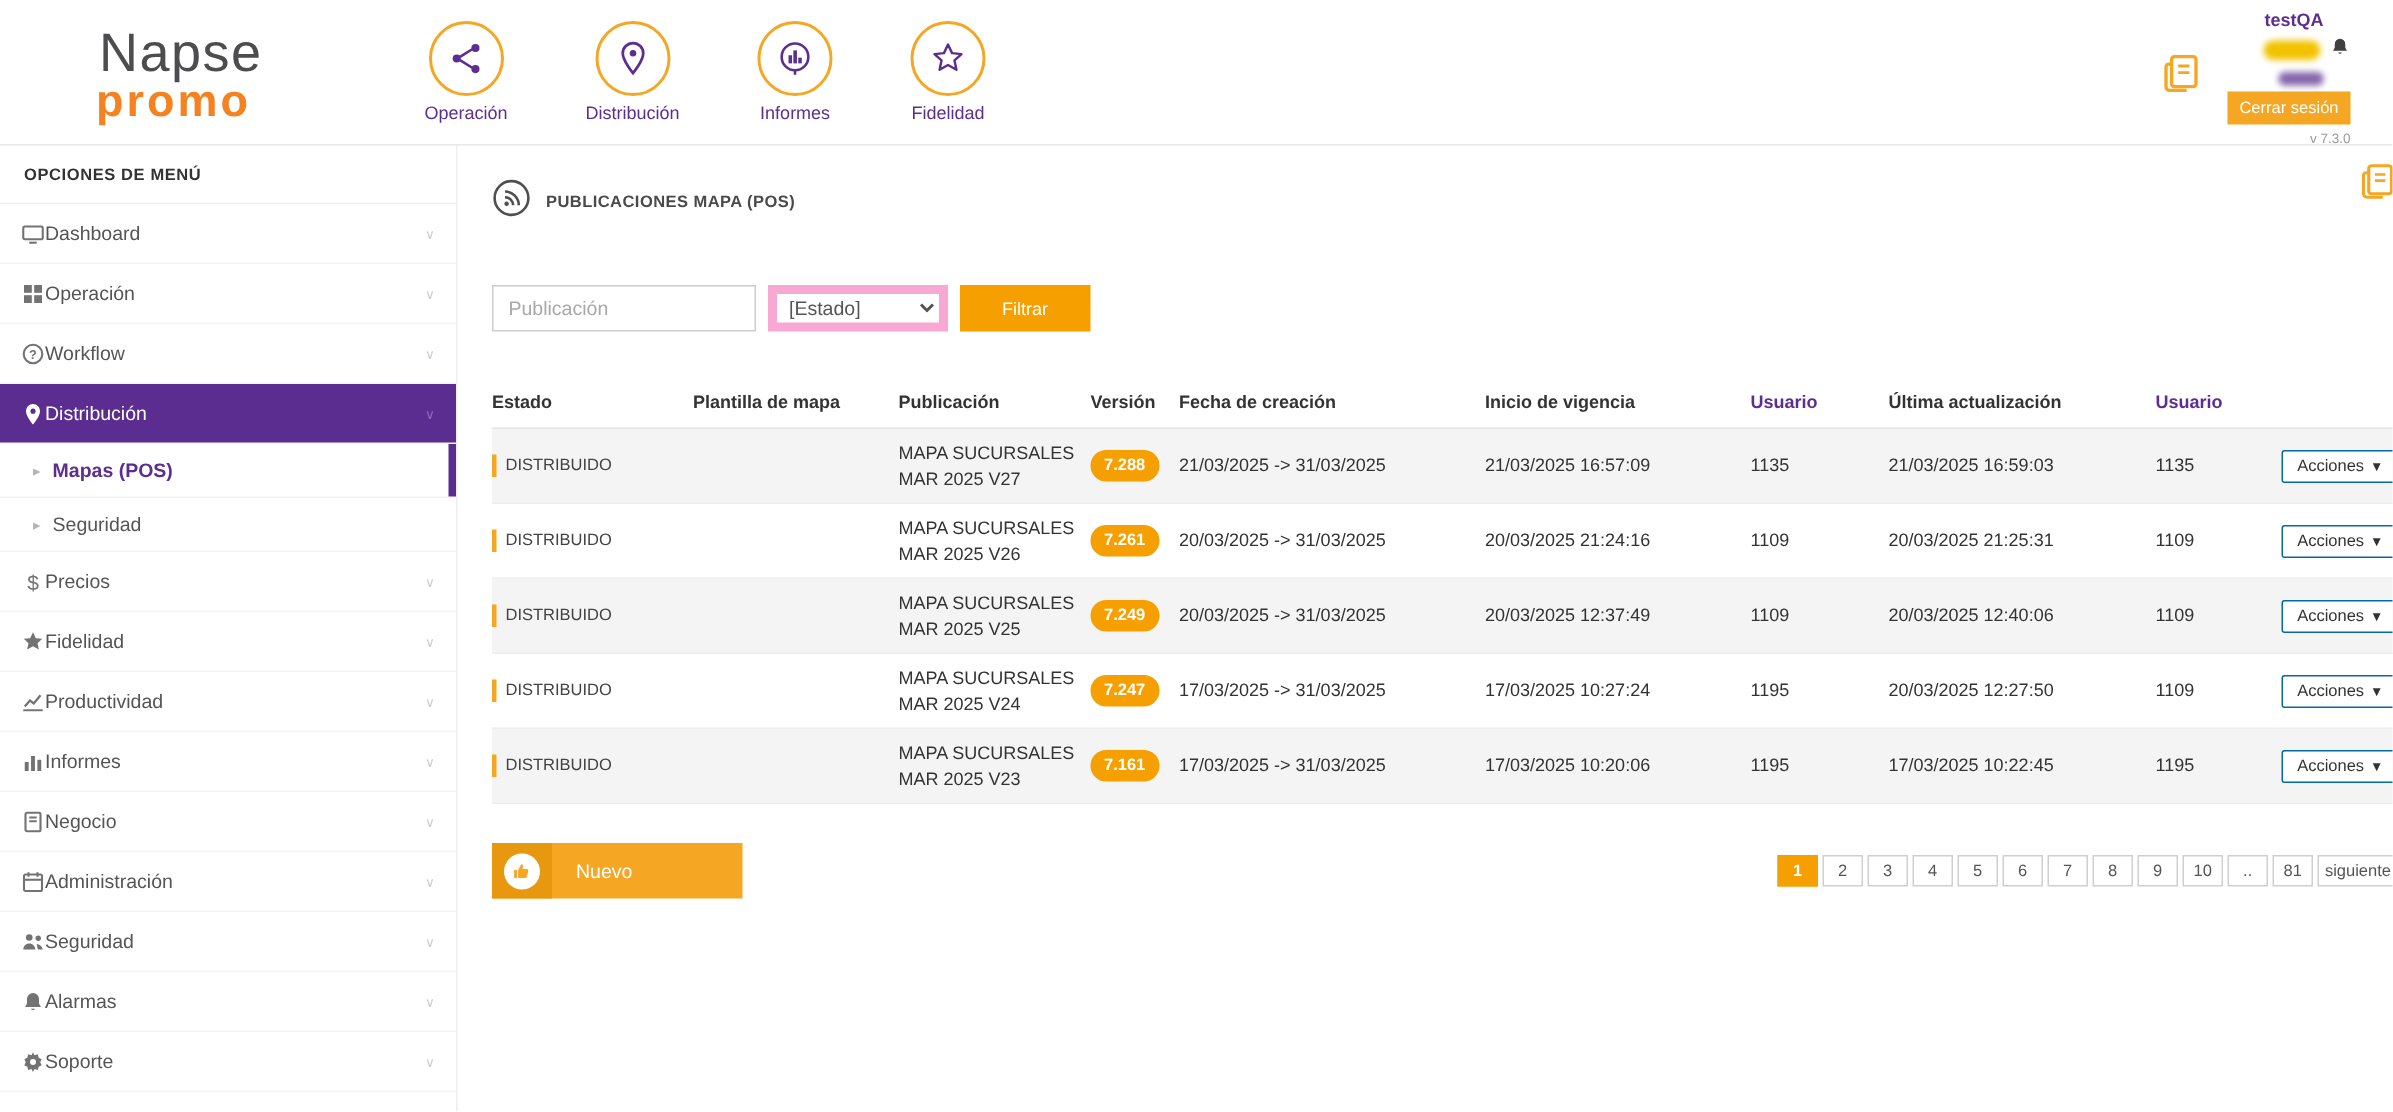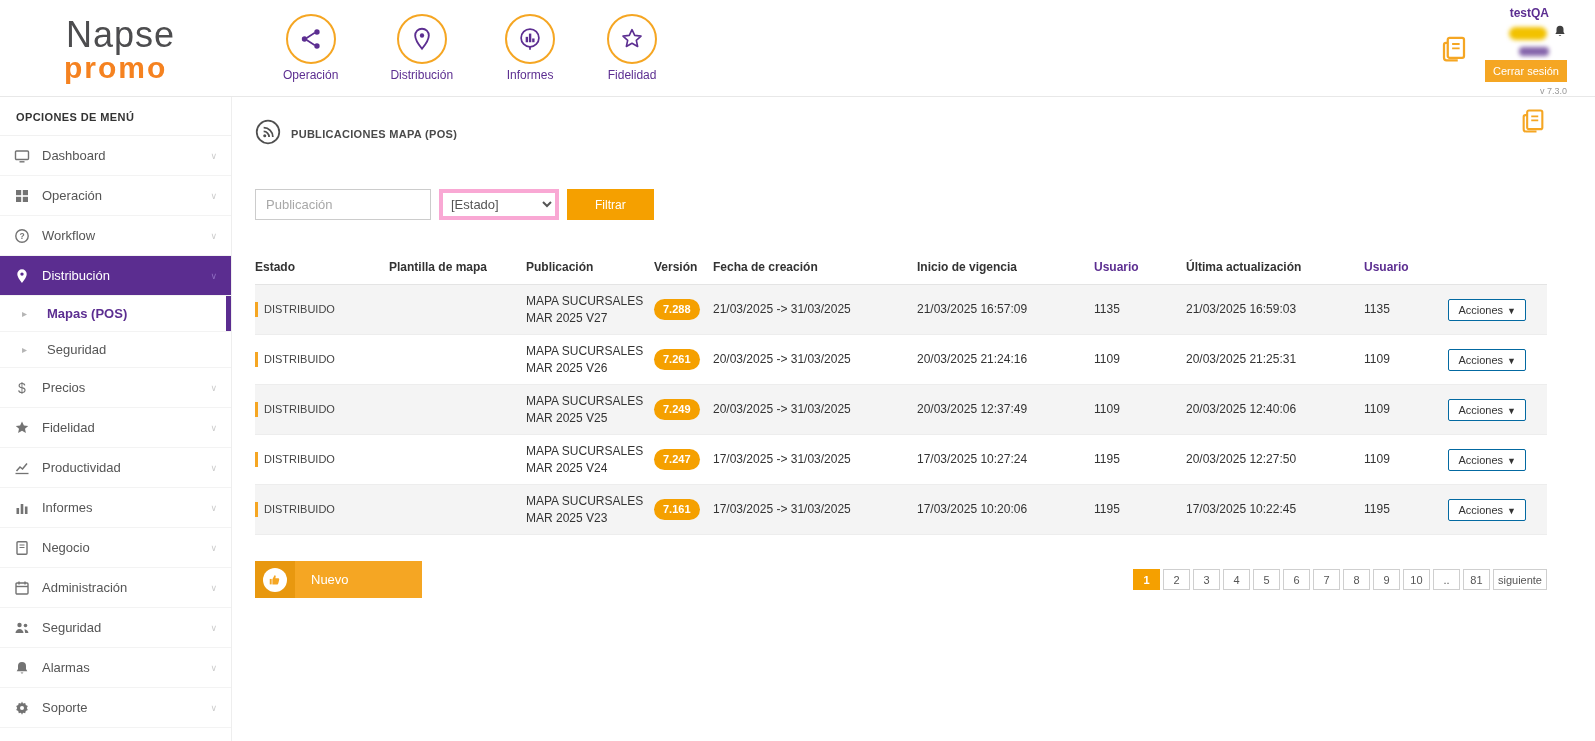--- a/index.html
+++ b/index.html
@@ -30,24 +30,24 @@
   .bell svg { width:14px; height:14px; }
   .masked-purple { width:30px; height:9px; background:#8565ab; border-radius:4px; filter:blur(2px); margin:5px 18px 4px 0; }
   .logout-btn { background:#f5a623; color:#fff; border:none; font-size:11px; padding:5px 8px; cursor:pointer;
     font-family:"Liberation Sans", sans-serif; }
   .app-version { font-size:9px; color:#999; margin-top:4px; }
 
   
   .body-wrap { display:flex; height:644px; }
 
   
-  .sidebar { width:232px; border-right:1px solid #eee; background:#fff; flex-shrink:0; }
+  .sidebar { width:305px; border-right:1px solid #eee; background:#fff; flex-shrink:0; }
   .sidebar-title { font-size:11px; font-weight:bold; color:#333; letter-spacing:.4px; padding:14px 16px 12px 16px;
     border-bottom:1px solid #f1f1f1; }
-  .side-item { height:40px; display:flex; align-items:center; padding:0 14px; gap:12px; cursor:pointer;
+  .side-item { height:40px; display:flex; align-items:center; padding:0 14px; gap:0; cursor:pointer;
     border-bottom:1px solid #f3f3f3; position:relative; }
   .side-item .s-icon { width:16px; height:16px; color:#737373; display:flex; align-items:center; justify-content:center;
     font-size:14px; flex-shrink:0; }
   .side-item .s-icon svg { width:16px; height:16px; }
   .side-item .s-label { font-size:13px; color:#555; flex:1; }
   .side-item .chev { font-size:9px; color:#ccc; }
   .side-item.active { background:#5b2d90; }
   .side-item.active .s-label { color:#fff; }
   .side-item.active .s-icon { color:#fff; }
   .side-item.active .chev { color:#8e6cc0; }
@@ -64,21 +64,21 @@
 
   .page-title-row { display:flex; align-items:center; gap:10px; margin-top:8px; }
   .title-icon { color:#4f4f4f; }
   .title-icon svg { width:26px; height:26px; }
   .page-title { font-size:11px; font-weight:bold; color:#4a4a4a; letter-spacing:.3px; }
 
   .filter-row { margin-top:40px; display:flex; align-items:center; gap:8px; }
   .pub-input { width:176px; height:31px; border:1px solid #ccc; padding:0 10px; font-size:13px;
     font-family:"Liberation Sans", sans-serif; color:#333; }
   .pub-input::placeholder { color:#a8a8a8; }
-  .estado-select { width:120px; height:31px; border:4px solid #f9a8d4; font-size:13px; color:#555; background:#fff;
+  .estado-select { width:120px; height:31px; border:6px solid #f9a8d4; font-size:13px; color:#555; background:#fff;
     font-family:"Liberation Sans", sans-serif; padding:0 4px; }
   .filter-btn { background:#f5a000; color:#fff; border:none; height:31px; padding:0 28px; font-size:12px; cursor:pointer;
     font-family:"Liberation Sans", sans-serif; }
 
   
   .table { margin-top:32px; }
   .trow, .thead { display:grid;
     grid-template-columns:134px 137px 128px 59px 204px 177px 92px 178px 87px 75px;
     align-items:center; }
   .thead { border-bottom:1px solid #e4e4e4; }

